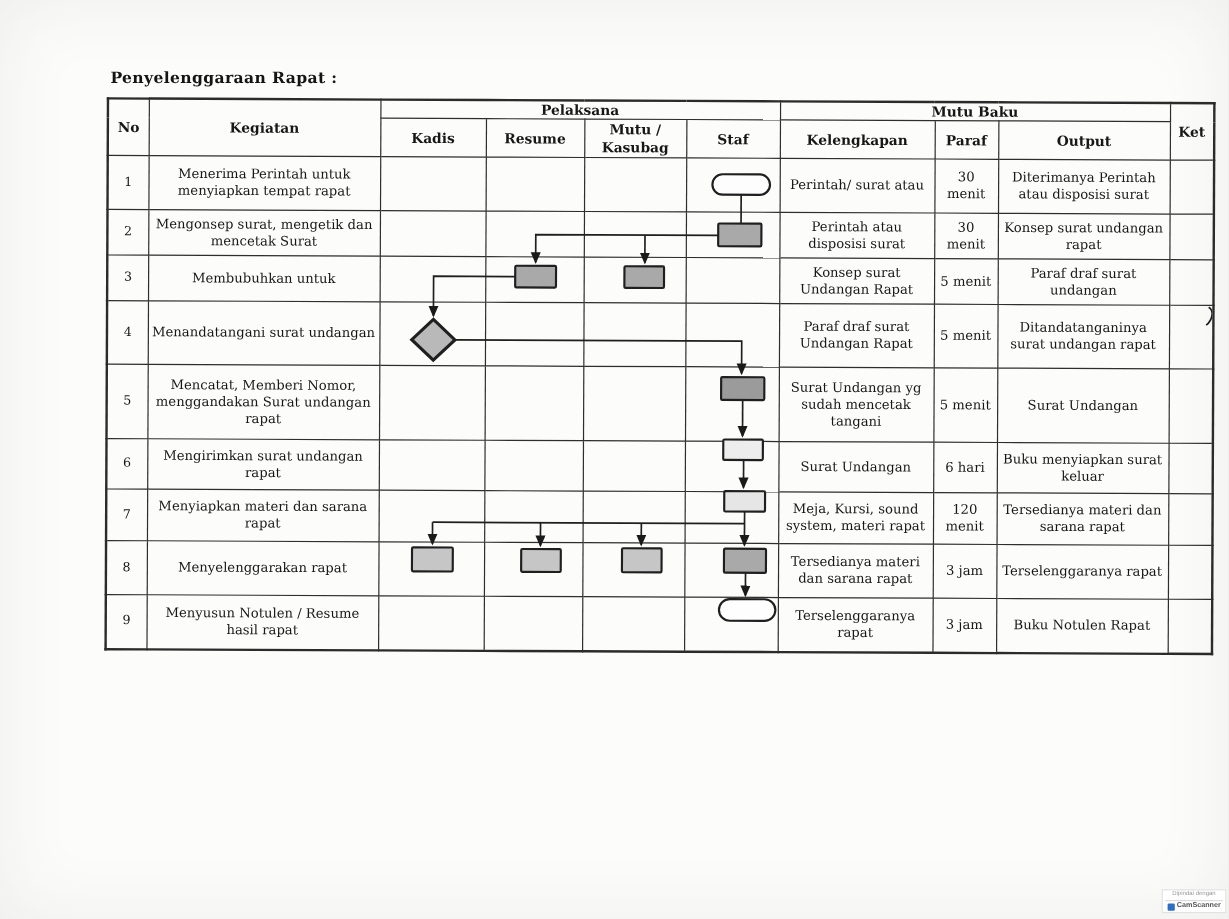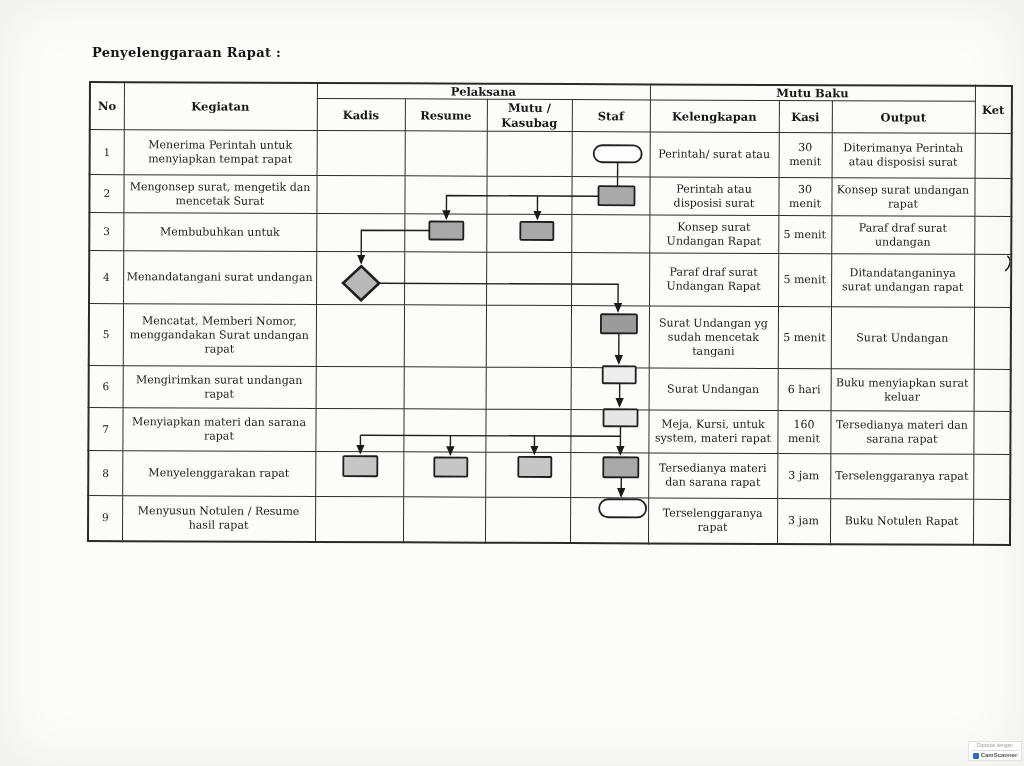--- a/index.html
+++ b/index.html
@@ -1,19 +1,19 @@
 <!DOCTYPE html>
 <html><head>
 <meta charset="utf-8">
 <style>
   html,body{margin:0;padding:0;background:#e9e9e7;}
   .canvas{position:relative;width:1024px;height:766px;background:#fcfcfb;overflow:hidden;
           font-family:"DejaVu Serif","Liberation Serif",serif;color:#1a1a1a;
           box-shadow:inset 0 0 60px rgba(60,60,55,.08);}
-  .page-title{position:absolute;left:92px;top:45px;font-size:13px;font-weight:700;
+  .page-title{position:absolute;left:92px;top:58px;font-size:13px;font-weight:700;
               letter-spacing:.3px;color:#141414;}
   .sheet{position:absolute;left:88px;top:83px;width:922px;height:453px;transform:rotate(.25deg);}
   table.sop{width:922px;height:453px;border-collapse:collapse;table-layout:fixed;
             font-size:11px;color:#171717;border:2px solid #2b2b2b;}
   .sop th,.sop td{border:1px solid #2e2e2e;padding:1px 3px;text-align:center;
                   vertical-align:middle;line-height:1.25;overflow:hidden;}
   .sop thead th{font-weight:700;font-size:11.5px;}
   .sop thead tr:nth-child(1){height:14px;}
   .sop thead tr:nth-child(2){height:28px;}
   .sop thead tr:nth-child(1) th{padding:0;}
@@ -60,21 +60,21 @@
           <th colspan="4">Pelaksana</th>
           <th colspan="3">Mutu Baku</th>
           <th rowspan="2">Ket</th>
         </tr>
         <tr>
           <th>Kadis</th>
           <th>Resume</th>
           <th>Mutu / Kasubag</th>
           <th>Staf</th>
           <th>Kelengkapan</th>
-          <th>Kasi</th>
+          <th>Paraf</th>
           <th>Output</th>
         </tr>
       </thead>
       <tbody id="rows">
   <tr>
     <td class="c-no">1</td>
     <td class="c-keg">Menerima Perintah untuk menyiapkan tempat rapat</td>
     <td class="c-flow"></td>
     <td class="c-flow"></td>
     <td class="c-flow"></td>
@@ -150,22 +150,22 @@
     <td class="c-ket"></td>
   </tr>
 
   <tr>
     <td class="c-no">7</td>
     <td class="c-keg">Menyiapkan materi dan sarana rapat</td>
     <td class="c-flow"></td>
     <td class="c-flow"></td>
     <td class="c-flow"></td>
     <td class="c-flow"></td>
-    <td class="c-kel">Meja, Kursi, untuk system, materi rapat</td>
-    <td class="c-wak">160 menit</td>
+    <td class="c-kel">Meja, Kursi, sound system, materi rapat</td>
+    <td class="c-wak">120 menit</td>
     <td class="c-out">Tersedianya materi dan sarana rapat</td>
     <td class="c-ket"></td>
   </tr>
 
   <tr>
     <td class="c-no">8</td>
     <td class="c-keg">Menyelenggarakan rapat</td>
     <td class="c-flow"></td>
     <td class="c-flow"></td>
     <td class="c-flow"></td>

